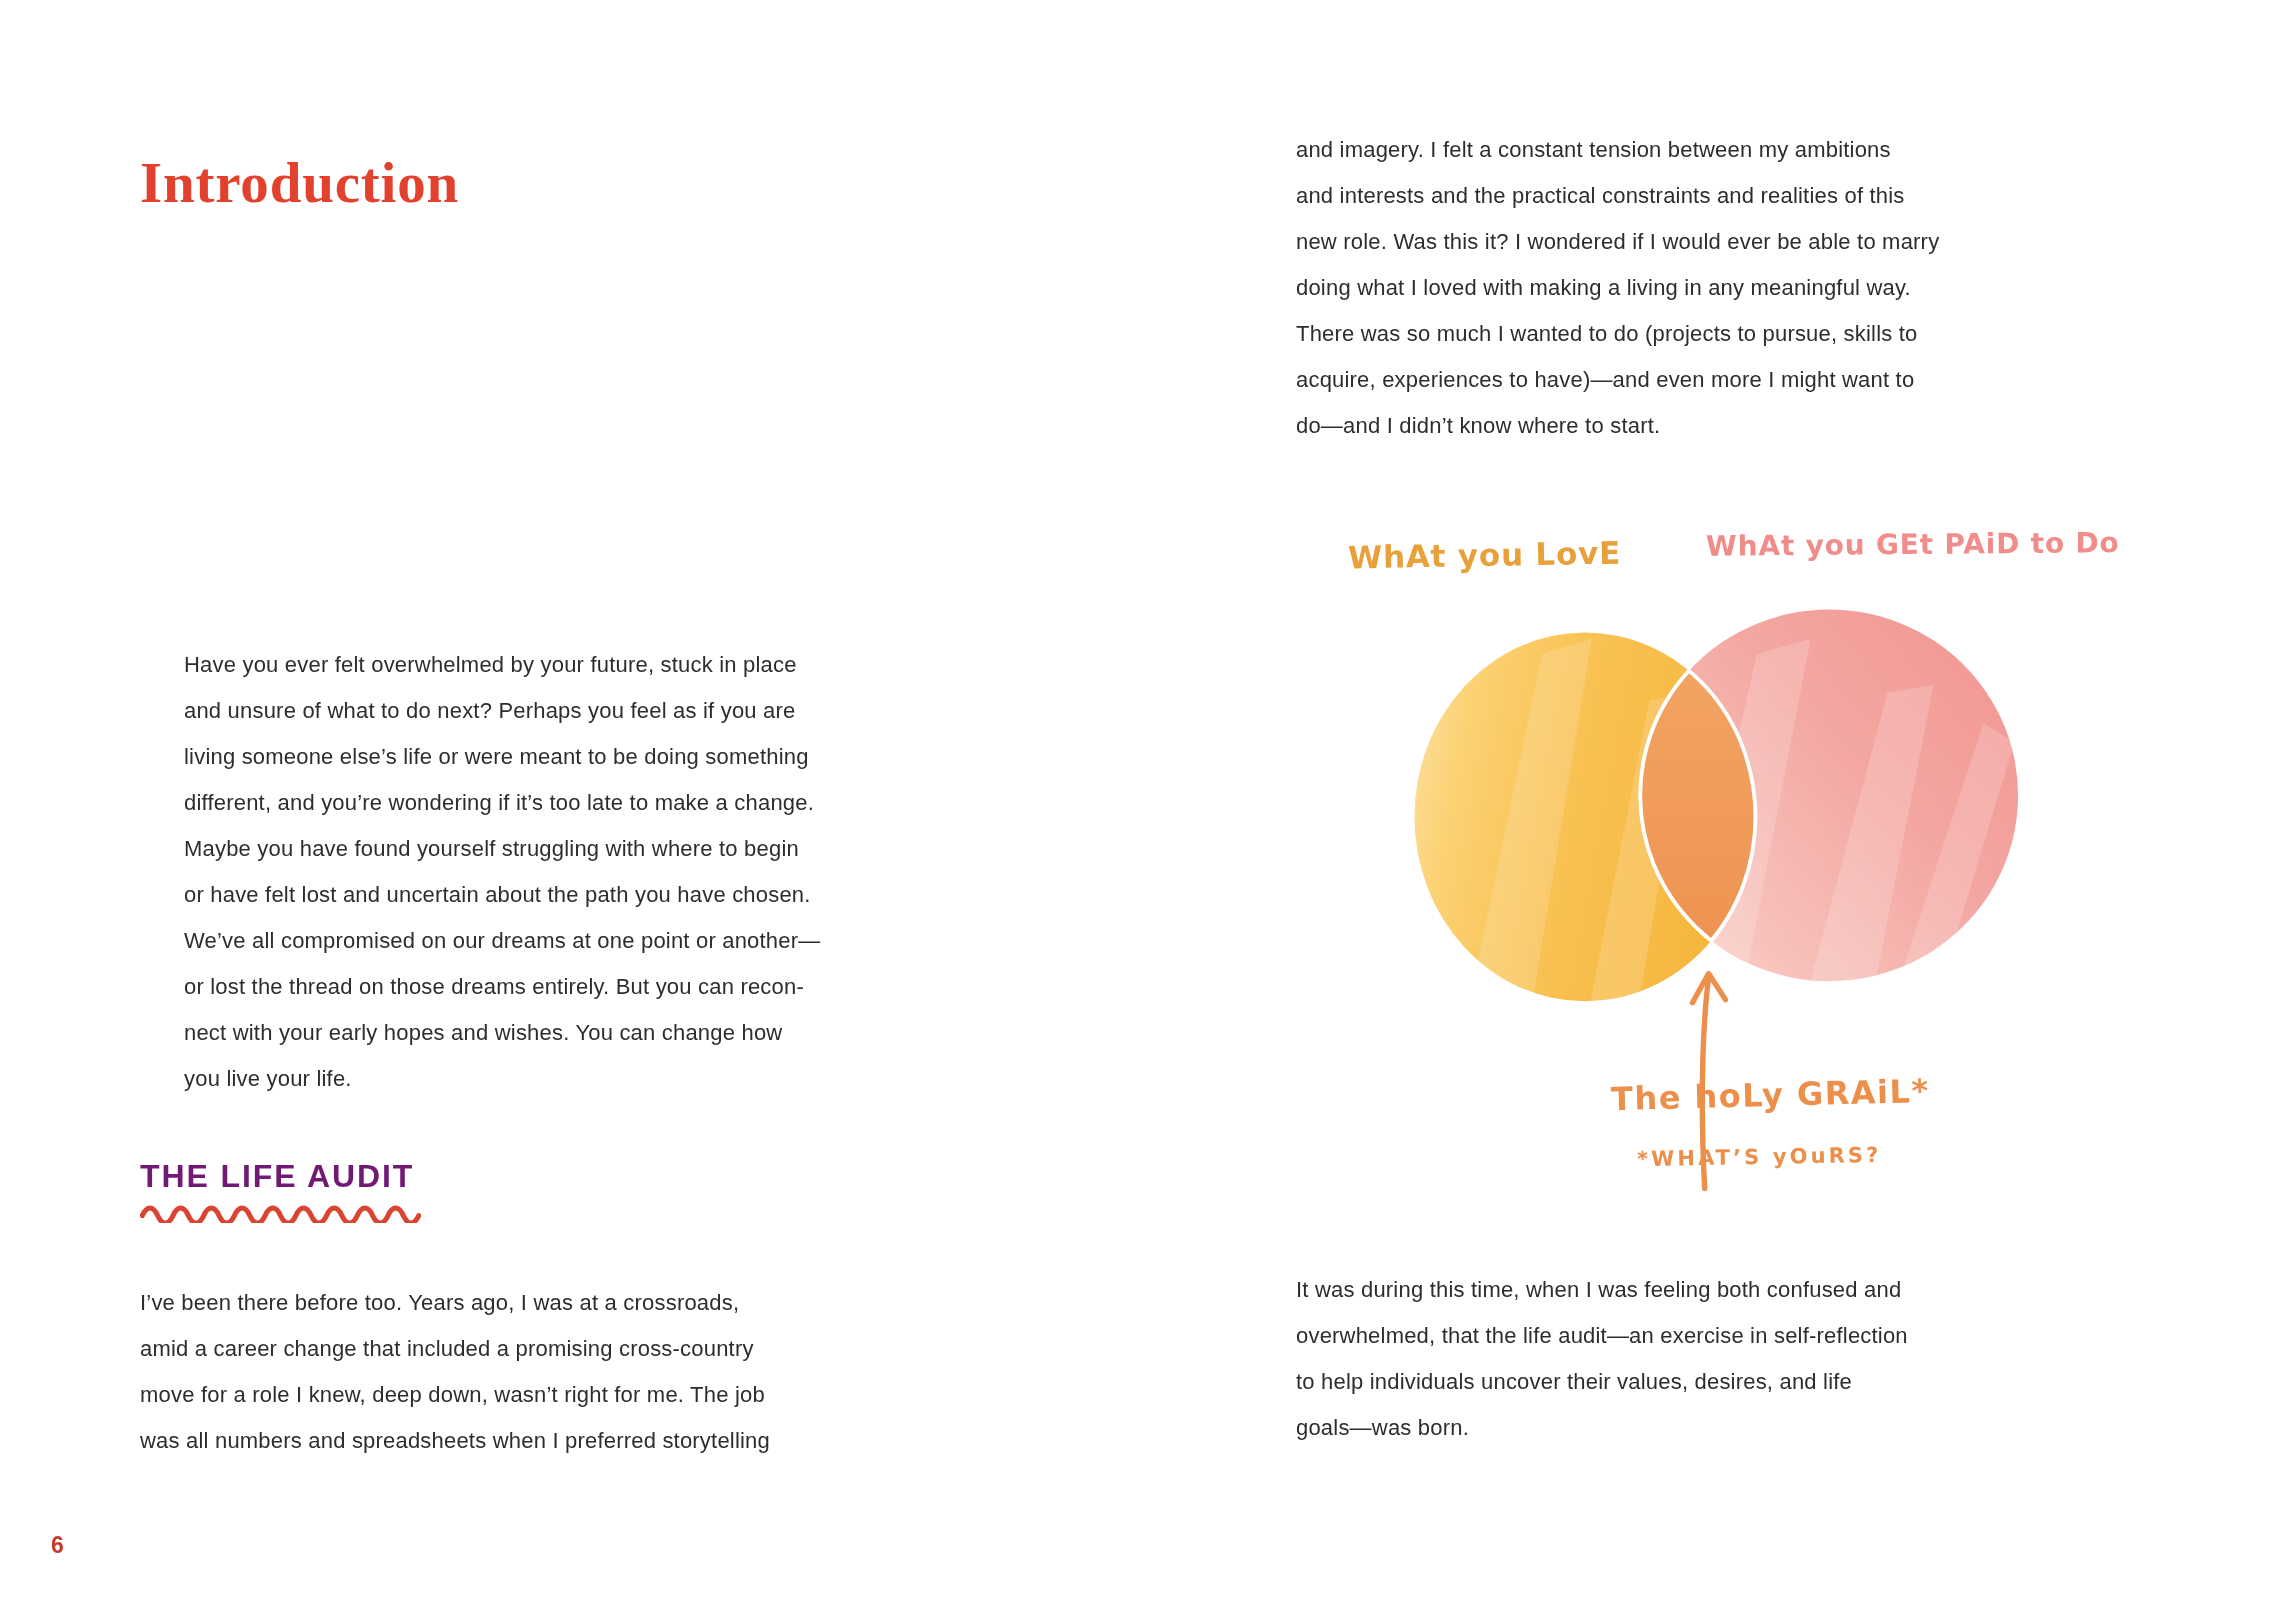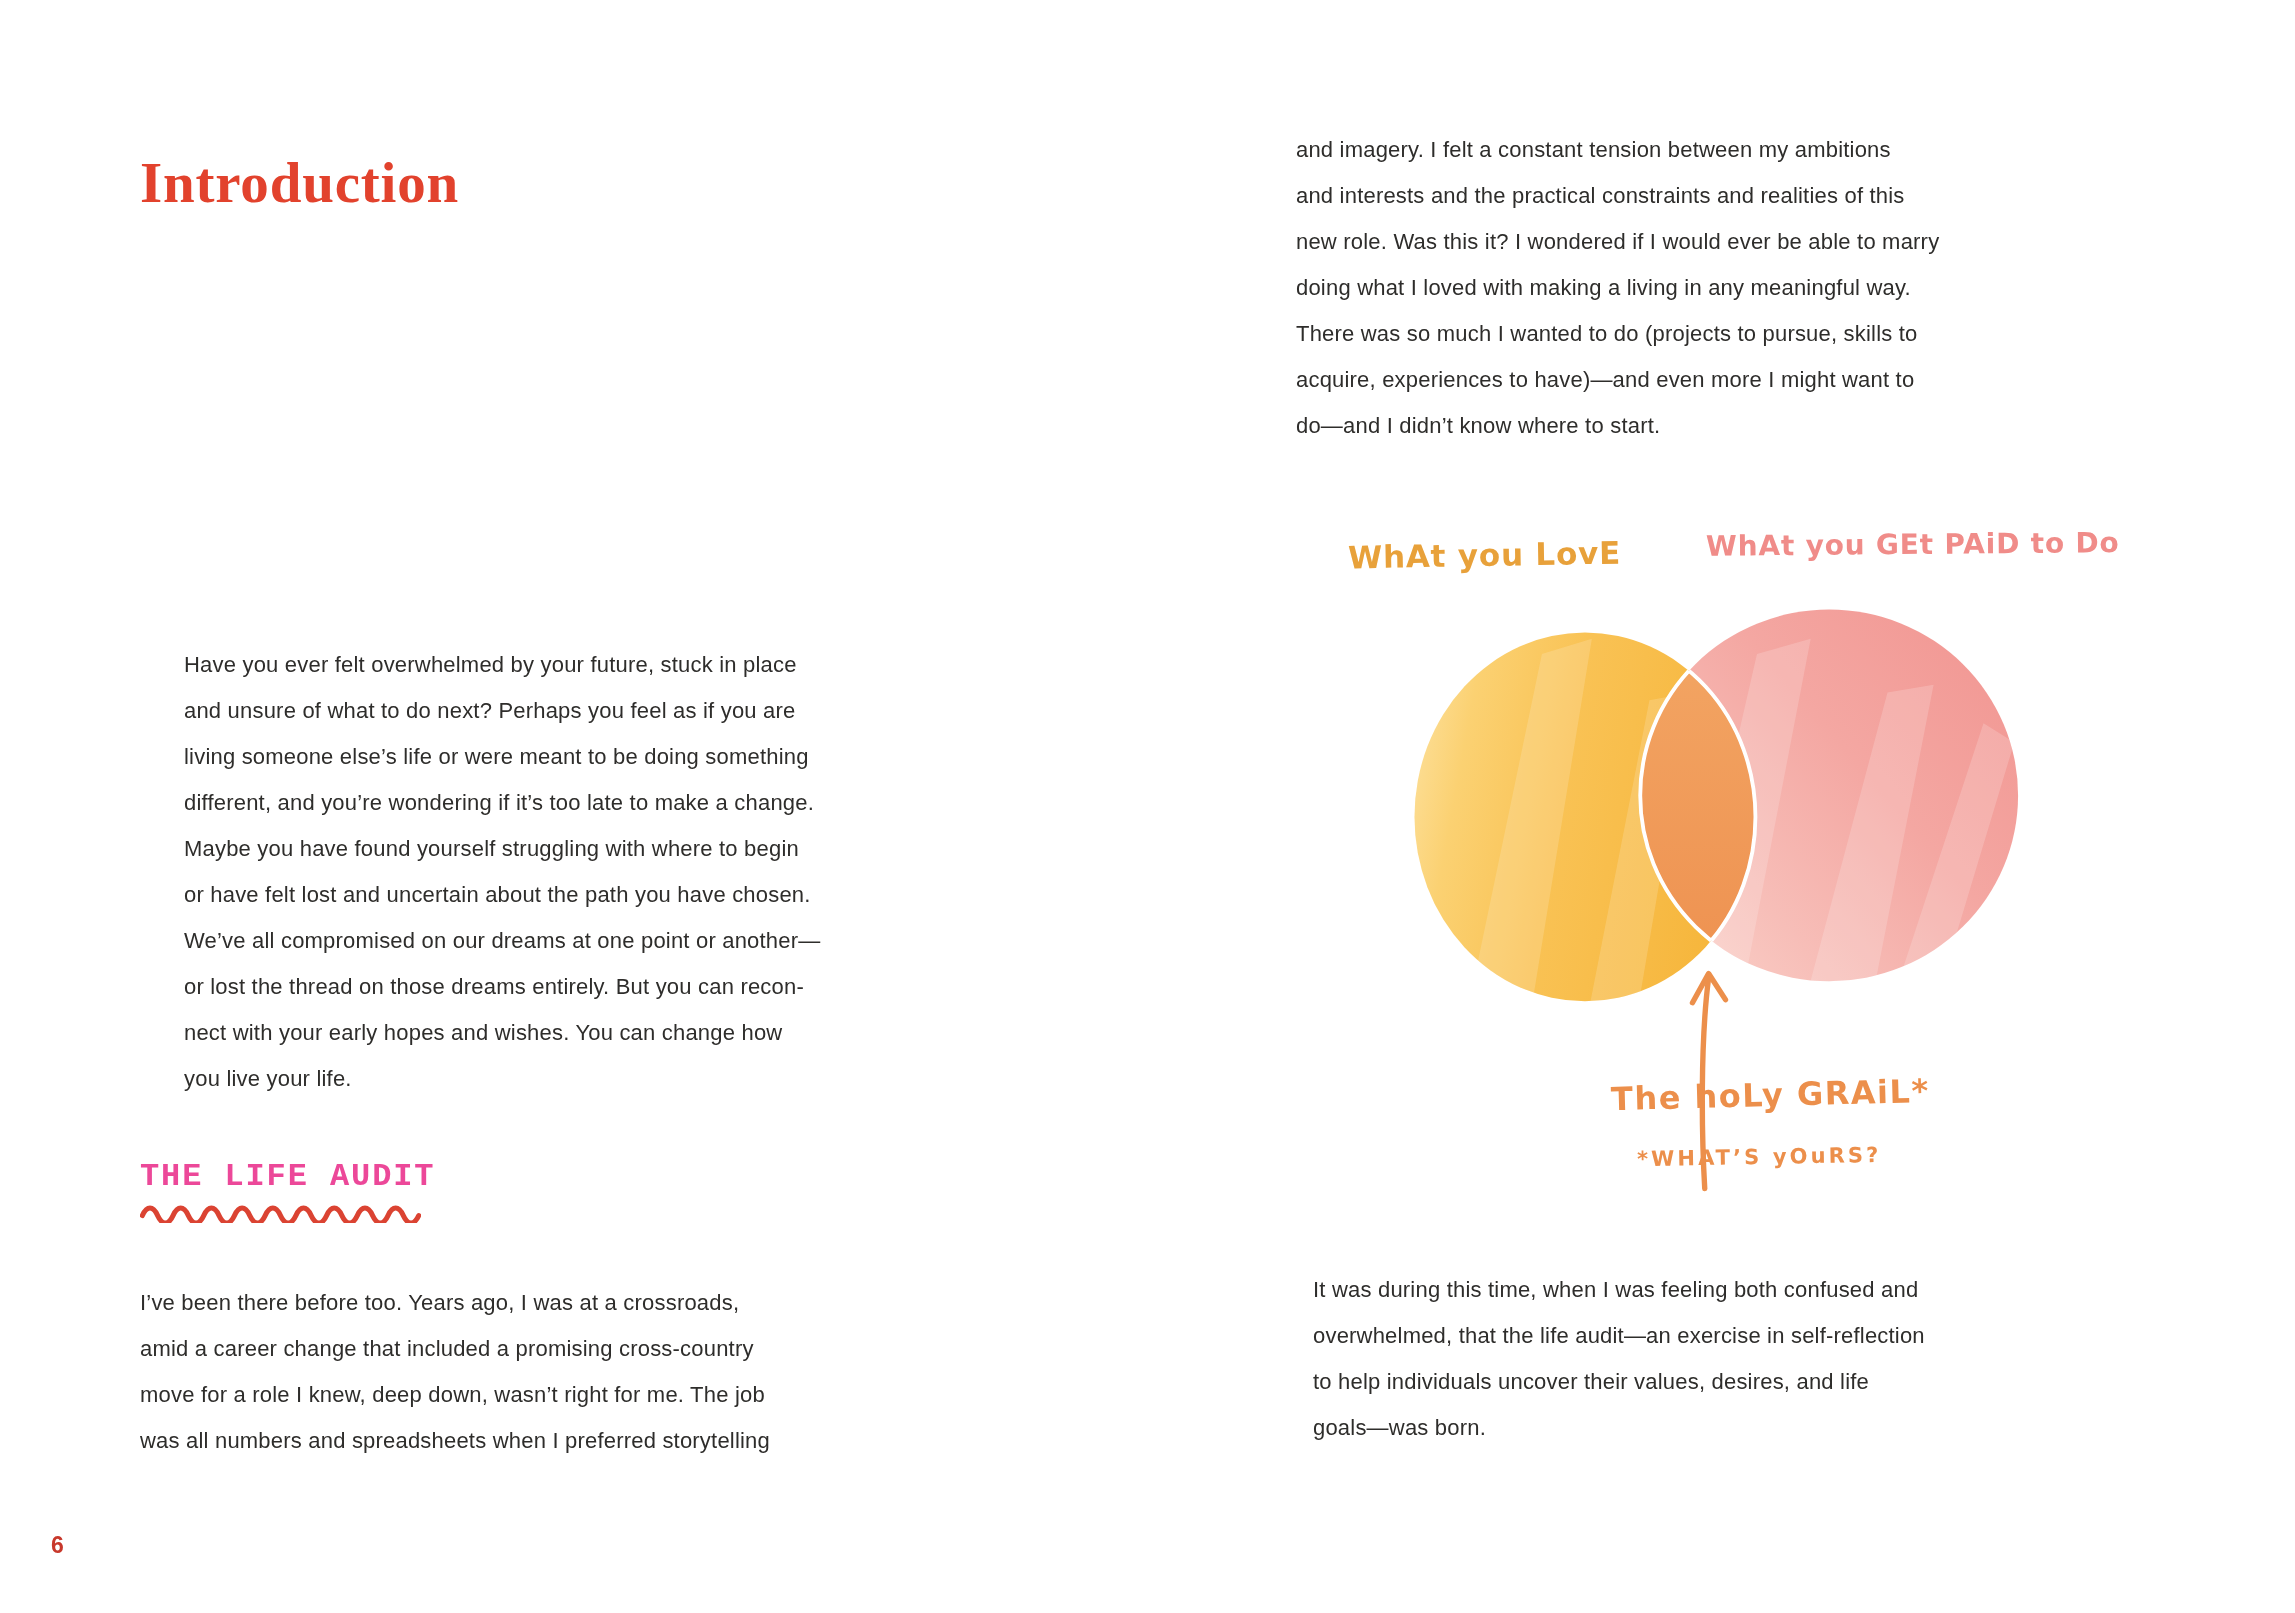--- a/index.html
+++ b/index.html
@@ -34,28 +34,28 @@
     width:929px;
     font-size:22px;
     line-height:46px;
     letter-spacing:0.2px;
     color:var(--body_text);
     white-space:pre-line;
   }
   .par-left-1{left:140px; top:642px;margin-left:44px;}
   .par-left-2{left:140px; top:1267px;margin-top:13px;}
   .par-right-1{left:1296px; top:127px;}
-  .par-right-2{left:1296px; top:1267px;margin-left:17px;}
+  .par-right-2{left:1296px; top:1267px;}
   h2.section{
     left:140px; top:1158px;
-    font-family:Liberation Mono, monospace;
+    font-family:Liberation Sans, sans-serif;
     font-weight:bold;
     font-size:32px;
     letter-spacing:1.9px;
-    color:#ec4899;
+    color:#701a75;
   }
   .wavy{left:140px; top:1201px;}
   .pagenum{
     font-size:23px;
     font-weight:bold;
     color:var(--page_number);
   }
   .pagenum-left{left:51px; top:1532px;}
   .pagenum-right{left:2226px; top:1532px;}
   .hand{

